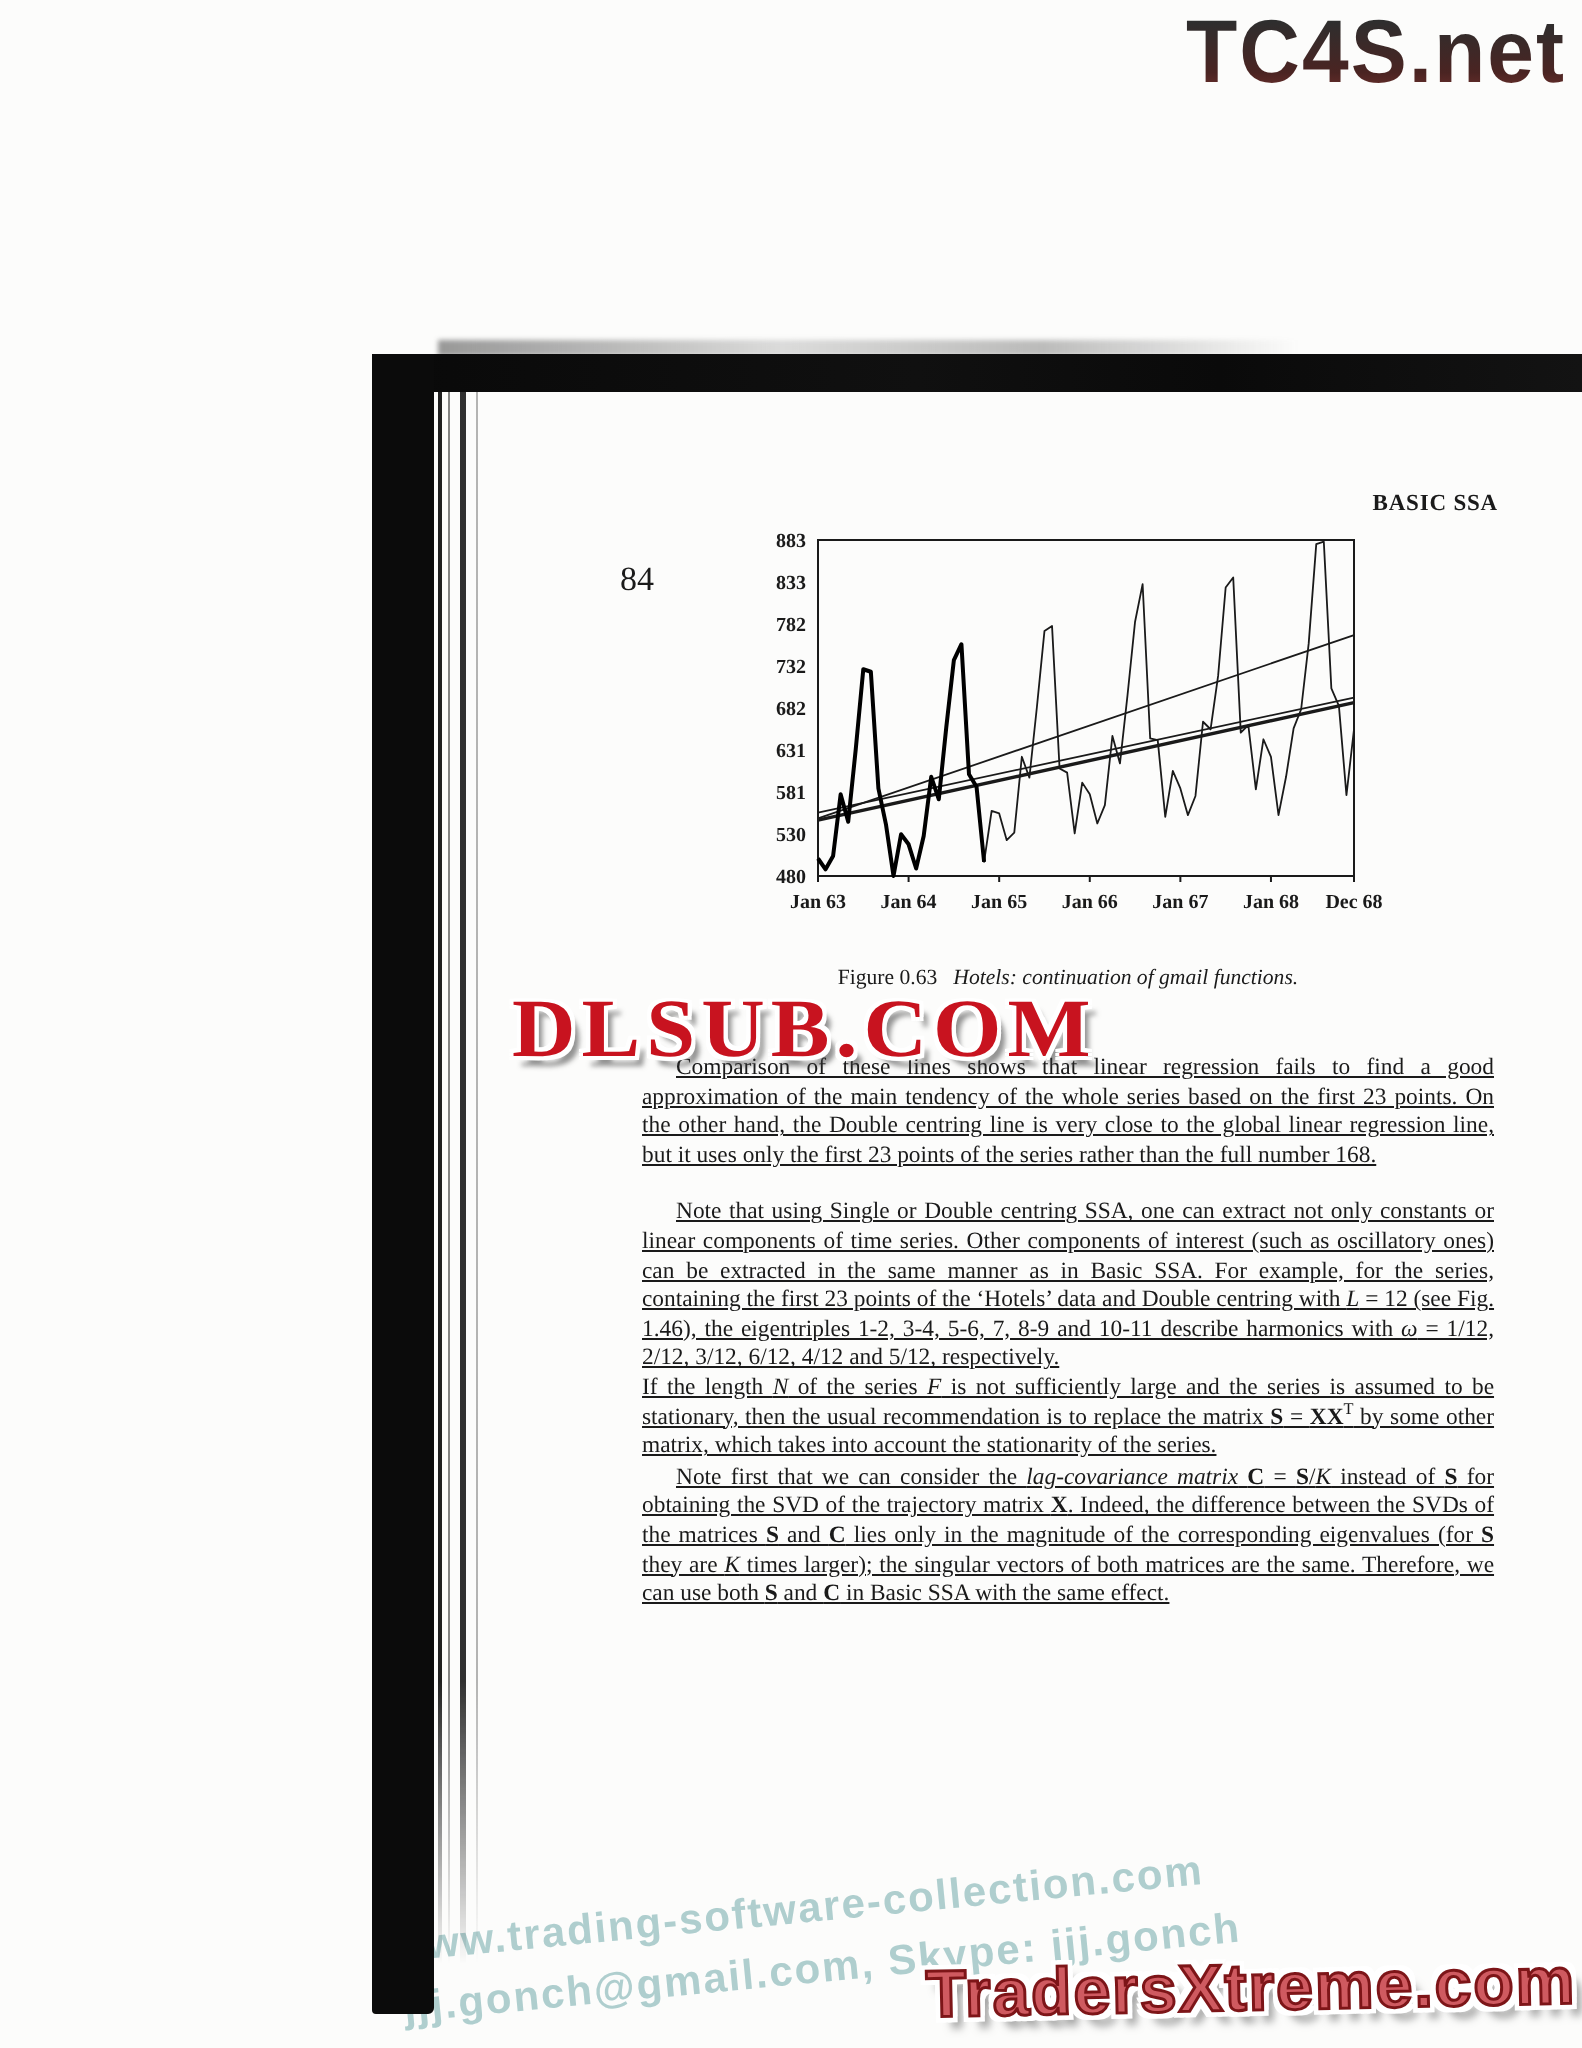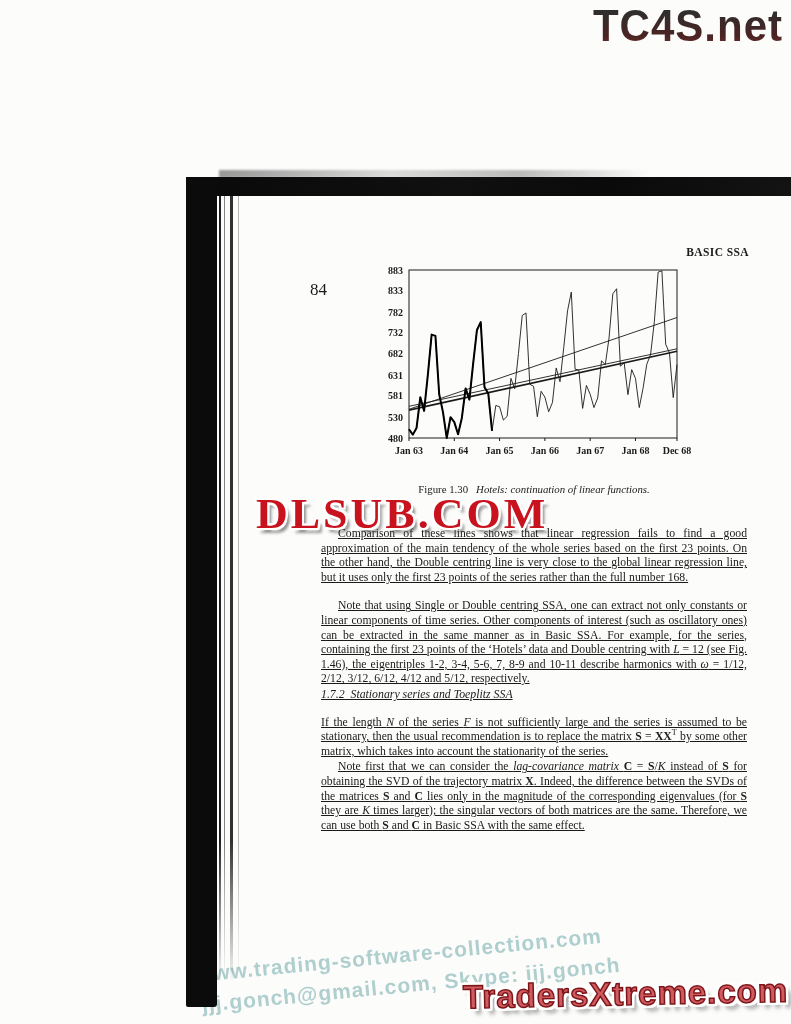--- a/index.html
+++ b/index.html
@@ -108,27 +108,26 @@
       <line x1="677" y1="438" x2="677" y2="441" stroke="#1a1a1a" stroke-width="1"></line>
       <text x="677" y="454" text-anchor="middle" class="tick">Dec 68</text>
       <line x1="409" y1="409.2357320099255" x2="677" y2="317.5235732009926" stroke="#1a1a1a" stroke-width="0.9"></line>
       <line x1="409" y1="406.317617866005" x2="677" y2="348.7890818858561" stroke="#1a1a1a" stroke-width="0.9"></line>
       <line x1="409" y1="410.06947890818856" x2="677" y2="351.2903225806452" stroke="#1a1a1a" stroke-width="1.7"></line>
       <polyline points="409,429.24565756823824 412.77464788732397,434.6650124069479 416.5492957746479,427.99503722084364 420.32394366197184,397.14640198511165 424.09859154929575,410.9032258064516 427.8732394366197,374.63523573200996 431.6478873239437,334.61538461538464 435.4225352112676,335.86600496277913 439.19718309859155,394.22828784119105 442.9718309859155,412.1538461538462 446.7464788732394,438 450.5211267605634,417.1563275434243 454.2957746478873,422.1588089330025 458.07042253521126,434.24813895781637 461.84507042253523,417.99007444168734 465.61971830985914,388.3920595533499 469.3943661971831,399.64764267990074 473.169014084507,363.37965260545906 476.943661971831,330.029776674938 480.71830985915494,322.1091811414392 484.49295774647885,387.14143920595535 488.2676056338028,393.3945409429281 492.0422535211268,430.9131513647643 495.8169014084507,405.48387096774195 499.59154929577466,406.73449131513644 503.3661971830986,420.0744416873449 507.14084507042253,416.3225806451613 510.9154929577465,378.38709677419354 514.6901408450705,388.8089330024814 518.4647887323944,353.37468982630276 522.2394366197183,315.439205955335 526.0140845070423,312.9379652605459 529.7887323943662,384.22332506203475 533.5633802816901,386.3076923076923 537.338028169014,416.7394540942928 541.112676056338,391.31017369727044 544.887323943662,397.14640198511165 548.661971830986,411.7369727047146 552.4366197183099,402.56575682382135 556.2112676056338,367.9652605459057 559.9859154929577,381.72208436724566 563.7605633802817,347.53846153846155 567.5352112676056,310.85359801488835 571.3098591549295,292.09429280397023 575.0845070422536,369.21588089330027 578.8591549295775,370.0496277915633 582.6338028169014,408.4019851116625 586.4084507042253,385.4739454094293 590.1830985915493,394.22828784119105 593.9577464788732,407.56823821339947 597.7323943661972,397.9801488833747 601.5070422535211,360.87841191066997 605.2816901408451,364.6302729528536 609.056338028169,337.9503722084367 612.830985915493,293.7617866004963 616.6056338028169,288.7593052109181 620.3802816901408,366.29776674937966 624.1549295774648,362.545905707196 627.9295774647887,394.64516129032256 631.7042253521126,369.6327543424318 635.4788732394366,378.38709677419354 639.2535211267606,407.56823821339947 643.0281690140845,388.3920595533499 646.8028169014085,364.2133995037221 650.5774647887324,354.62531017369724 654.3521126760563,321.6923076923077 658.1267605633802,272.0843672456576 661.9014084507043,270.83374689826303 665.6760563380282,344.2034739454094 669.4507042253522,352.9578163771712 673.2253521126761,397.56327543424317 677,364.6302729528536" fill="none" stroke="#1a1a1a" stroke-width="0.9" stroke-linejoin="round"></polyline>
       <polyline points="409,429.24565756823824 412.77464788732397,434.6650124069479 416.5492957746479,427.99503722084364 420.32394366197184,397.14640198511165 424.09859154929575,410.9032258064516 427.8732394366197,374.63523573200996 431.6478873239437,334.61538461538464 435.4225352112676,335.86600496277913 439.19718309859155,394.22828784119105 442.9718309859155,412.1538461538462 446.7464788732394,438 450.5211267605634,417.1563275434243 454.2957746478873,422.1588089330025 458.07042253521126,434.24813895781637 461.84507042253523,417.99007444168734 465.61971830985914,388.3920595533499 469.3943661971831,399.64764267990074 473.169014084507,363.37965260545906 476.943661971831,330.029776674938 480.71830985915494,322.1091811414392 484.49295774647885,387.14143920595535 488.2676056338028,393.3945409429281 492.0422535211268,430.9131513647643" fill="none" stroke="#000" stroke-width="2" stroke-linejoin="round"></polyline>
     </svg>
 
   <div class="caption">
-    <span class="cap-prefix">Figure 1.30</span><span class="r-i">Hotels: continuation of linear functions.</span>
+    <span class="cap-prefix">Figure 0.63</span><span class="r-i">Hotels: continuation of gmail functions.</span>
   </div>
 
   <div class="body-col">
     <p id="p1" class="para indent"><span>Comparison of these lines shows that linear regression fails to find a good approximation of the main tendency of the whole series based on the first 23 points. On the other hand, the Double centring line is very close to the global linear regression line, but it uses only the first 23 points of the series rather than the full number 168.</span></p>
     <p id="p2" class="para indent"><span>Note that using Single or Double centring SSA, one can extract not only constants or linear components of time series. Other components of interest (such as oscillatory ones) can be extracted in the same manner as in Basic SSA. For example, for the series, containing the first 23 points of the ‘Hotels’ data and Double centring with </span><span class="r-i">L</span><span> = 12 (see Fig. 1.46), the eigentriples 1-2, 3-4, 5-6, 7, 8-9 and 10-11 describe harmonics with </span><span class="r-i">ω</span><span> = 1/12, 2/12, 3/12, 6/12, 4/12 and 5/12, respectively.</span></p>
-    <h3 class="subsection"><span class="r-i">1.7.2&nbsp; Stationary series and Toeplitz SSA</span></h3>
     <p id="p4" class="para"><span>If the length </span><span class="r-i">N</span><span> of the series </span><span class="r-i">F</span><span> is not sufficiently large and the series is assumed to be stationary, then the usual recommendation is to replace the matrix </span><span class="r-b">S</span><span> = </span><span class="r-b">XX</span><span class="r-sup">T</span><span> by some other matrix, which takes into account the stationarity of the series.</span></p>
     <p id="p5" class="para indent"><span>Note first that we can consider the </span><span class="r-i">lag-covariance matrix</span><span> </span><span class="r-b">C</span><span> = </span><span class="r-b">S</span><span>/</span><span class="r-i">K</span><span> instead of </span><span class="r-b">S</span><span> for obtaining the SVD of the trajectory matrix </span><span class="r-b">X</span><span>. Indeed, the difference between the SVDs of the matrices </span><span class="r-b">S</span><span> and </span><span class="r-b">C</span><span> lies only in the magnitude of the corresponding eigenvalues (for </span><span class="r-b">S</span><span> they are </span><span class="r-i">K</span><span> times larger); the singular vectors of both matrices are the same. Therefore, we can use both </span><span class="r-b">S</span><span> and </span><span class="r-b">C</span><span> in Basic SSA with the same effect.</span></p>
   </div>
 
   <div class="wm-tc4s">TC4S.net</div>
   <div class="wm-dlsub">DLSUB.COM</div>
   <div class="wm-faint wm-f1">www.trading-software-collection.com</div>
   <div class="wm-faint wm-f2">jjj.gonch@gmail.com, Skype: jjj.gonch</div>
   <div class="wm-traders">TradersXtreme.com</div>
 

